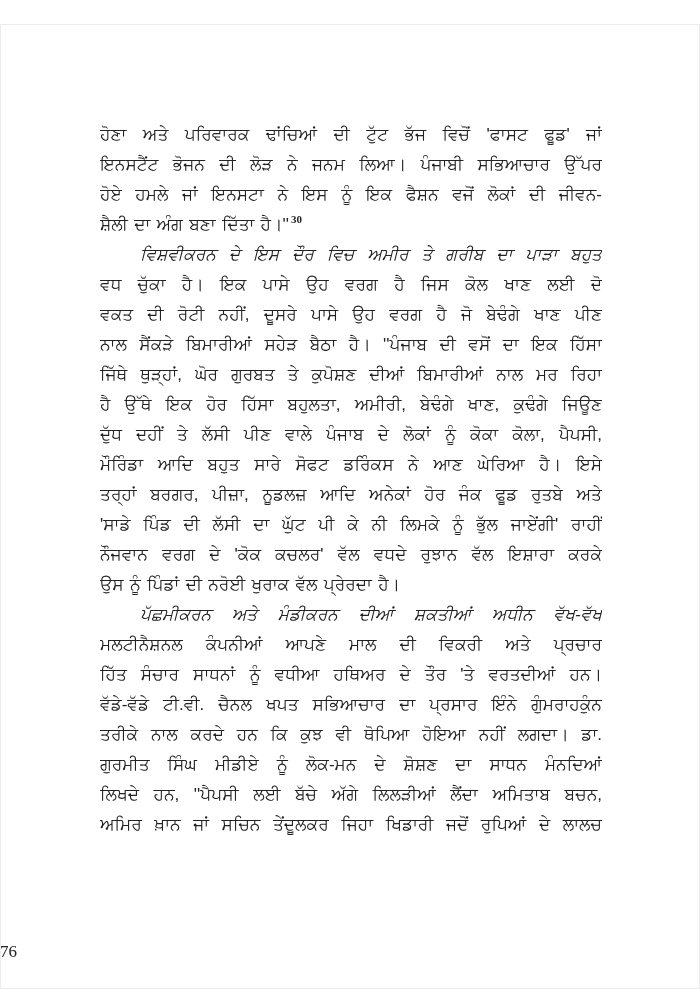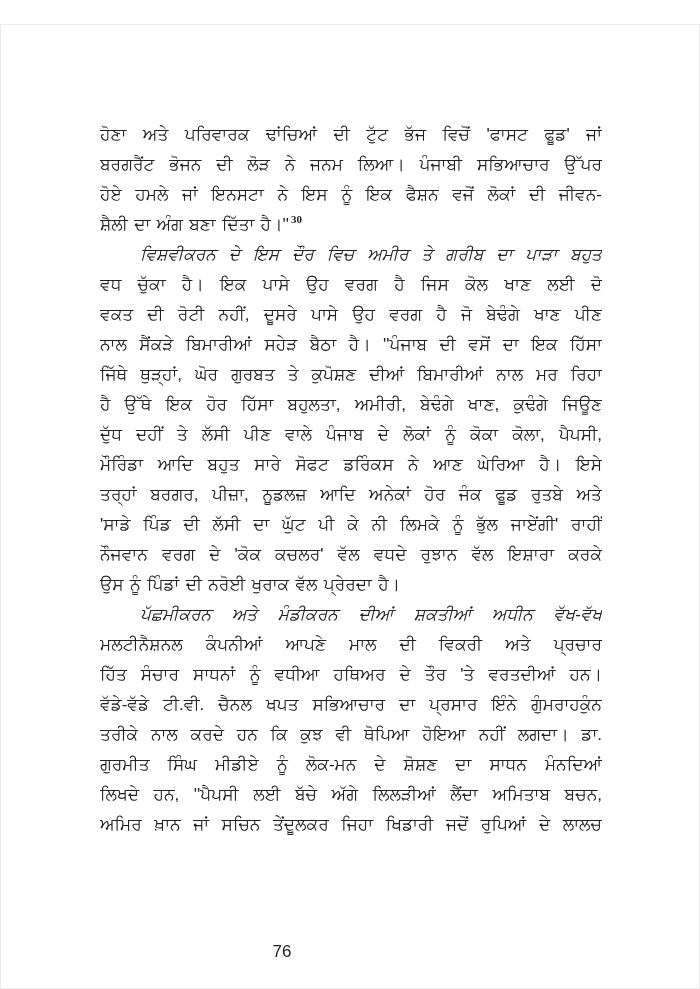--- a/index.html
+++ b/index.html
@@ -55,35 +55,34 @@
     font-size: 11px;
     line-height: 0;
     vertical-align: super;
     margin-left: 2px;
   }
   .footer {
     position: absolute;
     left: 0;
     top: 918px;
     width: 564px;
-    text-align: center;
-    font-family: Liberation Sans, sans-serif;
+    font-family: Liberation Serif, serif;
     font-size: 17px;
     color: #222222;
   }
 </style>
 </head>
 <body>
 
 <div class="page">
   <div class="text-block">
 
     <div class="para">
       <div class="line"><span>ਹੋਣਾ ਅਤੇ ਪਰਿਵਾਰਕ ਢਾਂਚਿਆਂ ਦੀ ਟੁੱਟ ਭੱਜ ਵਿਚੋਂ 'ਫਾਸਟ ਫੂਡ' ਜਾਂ</span></div>
-      <div class="line"><span>ਬਰਗਰੈਂਟ ਭੋਜਨ ਦੀ ਲੋੜ ਨੇ ਜਨਮ ਲਿਆ। ਪੰਜਾਬੀ ਸਭਿਆਚਾਰ ਉੱਪਰ</span></div>
+      <div class="line"><span>ਇਨਸਟੈਂਟ ਭੋਜਨ ਦੀ ਲੋੜ ਨੇ ਜਨਮ ਲਿਆ। ਪੰਜਾਬੀ ਸਭਿਆਚਾਰ ਉੱਪਰ</span></div>
       <div class="line"><span>ਹੋਏ ਹਮਲੇ ਜਾਂ ਇਨਸਟਾ ਨੇ ਇਸ ਨੂੰ ਇਕ ਫੈਸ਼ਨ ਵਜੋਂ ਲੋਕਾਂ ਦੀ ਜੀਵਨ-</span></div>
       <div class="line last"><span>ਸ਼ੈਲੀ ਦਾ ਅੰਗ ਬਣਾ ਦਿੱਤਾ ਹੈ।''</span><sup class="fn">30</sup></div>
     </div>
 
     <div class="para">
       <div class="line indent"><span>ਵਿਸ਼ਵੀਕਰਨ ਦੇ ਇਸ ਦੌਰ ਵਿਚ ਅਮੀਰ ਤੇ ਗਰੀਬ ਦਾ ਪਾੜਾ ਬਹੁਤ</span></div>
       <div class="line"><span>ਵਧ ਚੁੱਕਾ ਹੈ। ਇਕ ਪਾਸੇ ਉਹ ਵਰਗ ਹੈ ਜਿਸ ਕੋਲ ਖਾਣ ਲਈ ਦੋ</span></div>
       <div class="line"><span>ਵਕਤ ਦੀ ਰੋਟੀ ਨਹੀਂ, ਦੂਸਰੇ ਪਾਸੇ ਉਹ ਵਰਗ ਹੈ ਜੋ ਬੇਢੰਗੇ ਖਾਣ ਪੀਣ</span></div>
       <div class="line"><span>ਨਾਲ ਸੈਂਕੜੇ ਬਿਮਾਰੀਆਂ ਸਹੇੜ ਬੈਠਾ ਹੈ। ''ਪੰਜਾਬ ਦੀ ਵਸੋਂ ਦਾ ਇਕ ਹਿੱਸਾ</span></div>
       <div class="line"><span>ਜਿੱਥੇ ਥੁੜ੍ਹਾਂ, ਘੋਰ ਗੁਰਬਤ ਤੇ ਕੁਪੋਸ਼ਣ ਦੀਆਂ ਬਿਮਾਰੀਆਂ ਨਾਲ ਮਰ ਰਿਹਾ</span></div>

